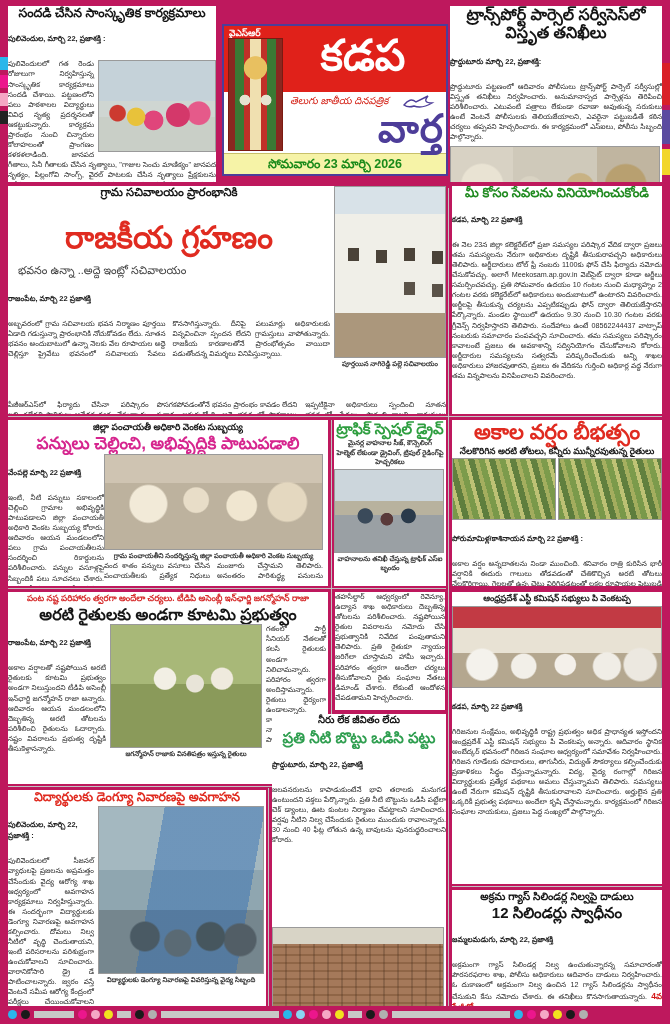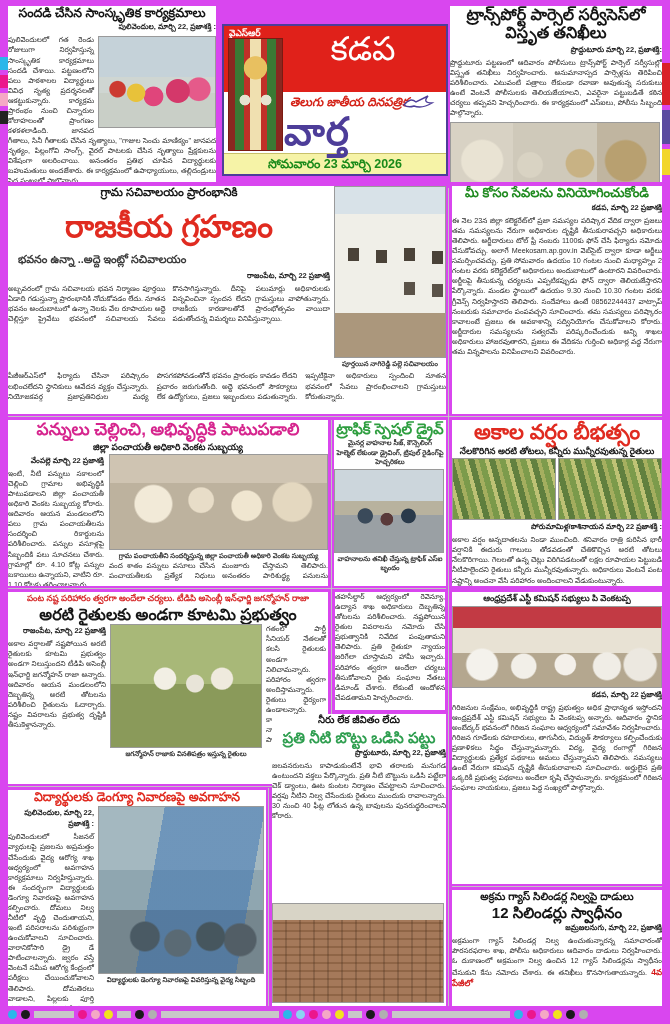--- a/index.html
+++ b/index.html
@@ -1,22 +1,22 @@
 <!DOCTYPE html>
 <html><head>
 <meta charset="utf-8">
 <style>
   *{box-sizing:border-box;margin:0;padding:0}
   html,body{background:#e9e9e9}
   body{font-family:"Liberation Sans","DejaVu Sans",sans-serif;}
-  .page{position:relative;width:670px;height:1024px;margin:0 auto;background:#d946ef;overflow:hidden}
+  .page{position:relative;width:670px;height:1024px;margin:0 auto;background:#be185d;overflow:hidden}
   .abs{position:absolute;overflow:hidden;background:#fff}
   
   .hl{font-weight:700;color:#151515;text-align:center;line-height:1.15}
-  .dl{font-size:7.5px;font-weight:700;color:#222;text-align:right;margin:2px 0}
+  .dl{font-size:7.5px;font-weight:700;color:#222;text-align:left;margin:14px 0}
   .small{font-size:7.2px;line-height:1.4;text-align:justify;color:#2b2b2b}
   .cap{font-size:6.8px;font-weight:700;color:#333;text-align:center;line-height:1.25;margin-top:2px}
   .cols2{column-count:2;column-gap:7px}
   .cols3{column-count:3;column-gap:8px}
   
   .vrule{position:absolute;width:1px;background:#c2c2c2}
   .hrule{position:absolute;height:1px;background:#c2c2c2}
   
   .ph{position:relative;border:1px solid #9a9a9a;overflow:hidden}
   .ph-dance{background:
@@ -70,29 +70,29 @@
     linear-gradient(#a4b8c0 0 38%,#8fa6b0 38% 62%,#75868e 62% 100%)}
   .ph-dam{background:
     linear-gradient(#d8d4c6 0 16%,transparent 16%),
     repeating-linear-gradient(90deg,transparent 0 12px,rgba(60,40,25,.25) 12px 14px),
     repeating-linear-gradient(0deg,#a5795a 0 6px,#8f6546 6px 8px)}
   
   .mh{border:2px solid #4d3d99;display:flex;flex-direction:column}
   .mh-main{position:relative;flex:1}
   .mh-red{position:absolute;left:0;top:0;right:0;height:66px;background:#e0211a}
   .mh-brand{position:absolute;left:5px;top:2px;color:#fff;font-size:9px;font-weight:700}
-  .mh-kadapa{position:absolute;left:58px;top:2px;right:2px;text-align:center;color:#fff;font-weight:400;font-size:33px;line-height:1.3}
+  .mh-kadapa{position:absolute;left:58px;top:2px;right:2px;text-align:center;color:#fff;font-weight:700;font-size:43px;line-height:1.3}
   .mh-deity{position:absolute;left:4px;top:12px;width:55px;bottom:2px;border:1px solid #7a1a12;background:
     radial-gradient(circle at 50% 26%,#e8c060 0 13%,transparent 14%),
     radial-gradient(circle at 30% 55%,#e6e2d0 0 7%,transparent 8%),
     radial-gradient(circle at 70% 55%,#e6e2d0 0 7%,transparent 8%),
     linear-gradient(90deg,#8a2820 0 12%,#3a7a34 12% 28%,#c03028 28% 40%,#f0e0b0 40% 60%,#c03028 60% 72%,#3a7a34 72% 88%,#8a2820 88% 100%)}
   .mh-white{position:absolute;left:60px;top:66px;right:2px;bottom:0;background:#fff}
-  .mh-tag{font-size:12px;color:#d42318;font-style:italic;font-weight:700;padding:3px 0 0 6px}
-  .mh-vartha{font-size:39px;font-weight:700;color:#4d3d99;text-align:left;line-height:1.0;letter-spacing:1px}
+  .mh-tag{font-size:10px;color:#d42318;font-style:italic;font-weight:400;padding:3px 0 0 6px}
+  .mh-vartha{font-size:39px;font-weight:700;color:#4d3d99;text-align:right;line-height:1.0;letter-spacing:1px}
   .mh-dove{position:absolute;right:8px;top:2px}
   .mh-date{height:21px;background:#f6f3a7;border-top:1px solid #c8c06a;color:#1a8a1a;font-weight:700;font-size:12.5px;text-align:center;line-height:20px}
   
   #left-marks{position:absolute;left:0;top:52px}
   #right-marks{position:absolute;right:0;top:58px}
   #left-marks i,#right-marks i{display:block;margin:5px 0}
   #bottom-bar{position:absolute;left:8px;top:1009px;width:654px;height:10px;display:flex;align-items:center;gap:4px}
   #bottom-bar i{display:block}
   #bottom-bar i.dot{width:9px;height:9px;border-radius:50%}
   #bottom-bar i.bar{height:7px}
@@ -145,22 +145,22 @@
     <div class="hl" style="font-size:16px">ట్రాన్స్‌పోర్ట్  పార్సెల్ సర్వీసెస్‌లో విస్తృత తనిఖీలు</div>
     <div class="dl">ప్రొద్దుటూరు మార్చి 22, ప్రజాశక్తి:</div>
     <div class="small" style="height:62px">ప్రొద్దుటూరు పట్టణంలో ఆదివారం పోలీసులు ట్రాన్స్‌పోర్ట్ పార్సెల్ సర్వీసుల్లో విస్తృత తనిఖీలు నిర్వహించారు. అనుమానాస్పద పార్సెళ్లను తెరిపించి పరిశీలించారు. ఎటువంటి పత్రాలు లేకుండా రవాణా అవుతున్న సరుకులు ఉంటే వెంటనే పోలీసులకు తెలియజేయాలని, ఎవరైనా పట్టుబడితే కఠిన చర్యలు తప్పవని హెచ్చరించారు. ఈ కార్యక్రమంలో ఎస్ఐలు, పోలీసు సిబ్బంది పాల్గొన్నారు.</div>
     <div class="ph ph-police" style="width:210px;height:86px;margin-top:2px"></div>
   </div>
 
   <div class="abs" style="left:8px;top:186px;width:438px;height:228px">
     <div style="display:flex">
       <div style="width:322px">
         <div class="hl" style="font-size:11.5px">గ్రామ సచివాలయం ప్రారంభానికి</div>
-        <div class="hl" style="font-size:31px;color:#e02b20;margin:10px 0 5px">రాజకీయ గ్రహణం</div>
-        <div style="font-size:11px;font-weight:700;color:#3a3a3a;padding-left:10px;line-height:1.7">భవనం ఉన్నా ..అద్దె ఇంట్లో సచివాలయం</div>
+        <div class="hl" style="font-size:31px;color:#e02b20;margin:21px 0 5px">రాజకీయ గ్రహణం</div>
+        <div style="font-size:11px;font-weight:400;color:#3a3a3a;padding-left:10px;line-height:1.7">భవనం ఉన్నా ..అద్దె ఇంట్లో సచివాలయం</div>
         <div class="dl">రాజంపేట, మార్చి 22 ప్రజాశక్తి</div>
         <div class="small cols2" style="height:78px">అబ్బవరంలో గ్రామ సచివాలయ భవన నిర్మాణం పూర్తయి ఏడాది గడుస్తున్నా ప్రారంభానికి నోచుకోవడం లేదు. నూతన భవనం అందుబాటులో ఉన్నా నెలకు వేల రూపాయల అద్దె చెల్లిస్తూ ప్రైవేటు భవనంలో సచివాలయ సేవలు కొనసాగిస్తున్నారు. దీనిపై పలుమార్లు అధికారులకు విన్నవించినా స్పందన లేదని గ్రామస్తులు వాపోతున్నారు. రాజకీయ కారణాలతోనే ప్రారంభోత్సవం వాయిదా పడుతోందన్న విమర్శలు వినిపిస్తున్నాయి.</div>
       </div>
       <div style="width:112px;margin-left:4px">
         <div class="ph ph-building" style="width:112px;height:172px">
             <i class="win"></i>
           </div>
         <div class="cap">పూర్తయిన నాగిరెడ్డి పల్లె సచివాలయం</div>
       </div>
     </div>
@@ -171,23 +171,23 @@
     <div class="hl" style="font-size:13px;color:#1f8a1f">మీ కోసం సేవలను వినియోగించుకోండి</div>
     <div class="dl">కడప, మార్చి 22 ప్రజాశక్తి</div>
     <div class="small" style="height:196px">ఈ నెల 23న జిల్లా కలెక్టరేట్‌లో ప్రజా సమస్యల పరిష్కార వేదిక ద్వారా ప్రజలు తమ సమస్యలను నేరుగా అధికారుల దృష్టికి తీసుకురావచ్చని అధికారులు తెలిపారు. అర్జీదారులు టోల్ ఫ్రీ నంబరు 1100కు ఫోన్ చేసి ఫిర్యాదు నమోదు చేసుకోవచ్చు. అలాగే Meekosam.ap.gov.in వెబ్‌సైట్ ద్వారా కూడా అర్జీలు సమర్పించవచ్చు. ప్రతి సోమవారం ఉదయం 10 గంటల నుంచి మధ్యాహ్నం 2 గంటల వరకు కలెక్టరేట్‌లో అధికారులు అందుబాటులో ఉంటారని వివరించారు. అర్జీలపై తీసుకున్న చర్యలను ఎప్పటికప్పుడు ఫోన్ ద్వారా తెలియజేస్తారని పేర్కొన్నారు. మండల స్థాయిలో ఉదయం 9.30 నుంచి 10.30 గంటల వరకు గ్రీవెన్స్ నిర్వహిస్తారని తెలిపారు. సందేహాలు ఉంటే 08562244437 వాట్సాప్ నంబరుకు సమాచారం పంపవచ్చని సూచించారు. తమ సమస్యలు పరిష్కారం కావాలంటే ప్రజలు ఈ అవకాశాన్ని సద్వినియోగం చేసుకోవాలని కోరారు. అర్జీదారుల సమస్యలను సత్వరమే పరిష్కరించేందుకు అన్ని శాఖల అధికారులు హాజరవుతారని, ప్రజలు ఈ వేదికను గుర్తించి అధికార్ల వద్ద నేరుగా తమ విన్నపాలను వినిపించాలని వివరించారు.</div>
   </div>
 
   <div class="hrule" style="left:8px;top:416px;width:654px"></div>
   <div class="vrule" style="left:448px;top:188px;height:818px"></div>
   <div class="vrule" style="left:331px;top:420px;height:364px"></div>
 
   <div class="abs" style="left:8px;top:420px;width:320px;height:166px">
+    <div class="hl" style="font-size:9px;margin:2px 0">జిల్లా పంచాయతీ అధికారి వెంకట సుబ్బయ్య</div>
     <div class="hl" style="font-size:17px;color:#d6258e">పన్నులు చెల్లించి, అభివృద్ధికి పాటుపడాలి</div>
-    <div class="hl" style="font-size:9px;margin:2px 0">జిల్లా పంచాయతీ అధికారి వెంకట సుబ్బయ్య</div>
-    <div style="display:flex;gap:5px">
+    <div style="display:flex;">
       <div style="width:96px">
         <div class="dl">వేంపల్లె మార్చి 22 ప్రజాశక్తి</div>
         <div class="small" style="height:118px">ఇంటి, నీటి పన్నులు సకాలంలో చెల్లించి గ్రామాల అభివృద్ధికి పాటుపడాలని జిల్లా పంచాయతీ అధికారి వెంకట సుబ్బయ్య కోరారు. ఆదివారం ఆయన మండలంలోని పలు గ్రామ పంచాయతీలను సందర్శించి రికార్డులను పరిశీలించారు. పన్నుల వసూళ్లపై సిబ్బందికి పలు సూచనలు చేశారు. గ్రామాల్లో రూ. 4.10 కోట్ల పన్నుల బకాయిలు ఉన్నాయని, వాటిని రూ. 1.10 కోట్లకు తగ్గించాలన్నారు.</div>
       </div>
       <div style="width:219px">
         <div class="ph ph-officials" style="width:219px;height:96px"></div>
         <div class="cap">గ్రామ పంచాయతీని సందర్శిస్తున్న జిల్లా పంచాయతీ అధికారి వెంకట సుబ్బయ్య</div>
         <div class="small cols2" style="height:26px;margin-top:1px">వంద శాతం పన్నులు వసూలు చేసిన పంచాయతీలకు ప్రత్యేక నిధులు మంజూరు చేస్తామని తెలిపారు. అనంతరం పారిశుద్ధ్య పనులను పరిశీలించి తాగునీటి సరఫరా, వీధి దీపాల నిర్వహణపై ఆరా తీశారు. కార్యక్రమంలో సర్పంచులు, కార్యదర్శులు, సిబ్బంది పాల్గొన్నారు.</div>
       </div>
     </div>
@@ -266,21 +266,21 @@
     <div class="dl">ప్రొద్దుటూరు, మార్చి 22, ప్రజాశక్తి</div>
     <div class="small" style="height:140px">జలవనరులను కాపాడుకుంటేనే భావి తరాలకు మనుగడ ఉంటుందని వక్తలు పేర్కొన్నారు. ప్రతి నీటి బొట్టును ఒడిసి పట్టేలా చెక్ డ్యాంలు, ఊట కుంటల నిర్మాణం చేపట్టాలని సూచించారు. వర్షపు నీటిని నిల్వ చేసేందుకు రైతులు ముందుకు రావాలన్నారు. 30 నుంచి 40 ఫీట్ల లోతున ఉన్న బావులను పునరుద్ధరించాలని కోరారు.</div>
     <div class="ph ph-dam" style="width:172px;height:100px;margin-top:2px"></div>
   </div>
 
   <div class="hrule" style="left:452px;top:886px;width:210px"></div>
 
   <div class="abs" style="left:452px;top:890px;width:210px;height:116px">
     <div class="hl" style="font-size:10.5px">అక్రమ గ్యాస్ సిలిండర్ల నిల్వపై దాడులు</div>
     <div class="hl" style="font-size:15px;margin:2px 0">12 సిలిండర్లు స్వాధీనం</div>
-    <div class="dl">జమ్రజలనుగు, మార్చి 22, ప్రజాశక్తి</div>
+    <div class="dl">జమ్మలమడుగు, మార్చి 22, ప్రజాశక్తి</div>
     <div class="small" style="height:48px">
       <span>అక్రమంగా గ్యాస్ సిలిండర్ల నిల్వ ఉంచుతున్నారన్న సమాచారంతో పౌరసరఫరాల శాఖ, పోలీసు అధికారులు ఆదివారం దాడులు నిర్వహించారు. ఓ దుకాణంలో అక్రమంగా నిల్వ ఉంచిన 12 గ్యాస్ సిలిండర్లను స్వాధీనం చేసుకుని కేసు నమోదు చేశారు. ఈ తనిఖీలు కొనసాగుతాయన్నారు.</span>
       <span class="jump">4వ పేజీలో</span>
     </div>
   </div>
 
   <div id="bottom-bar">
       <i class="dot" style="background: rgb(43, 183, 234);"></i>
       <i class="dot" style="background: rgb(26, 26, 26);"></i>
       <i class="bar" style="background: rgb(200, 200, 200); width: 40px;"></i>

